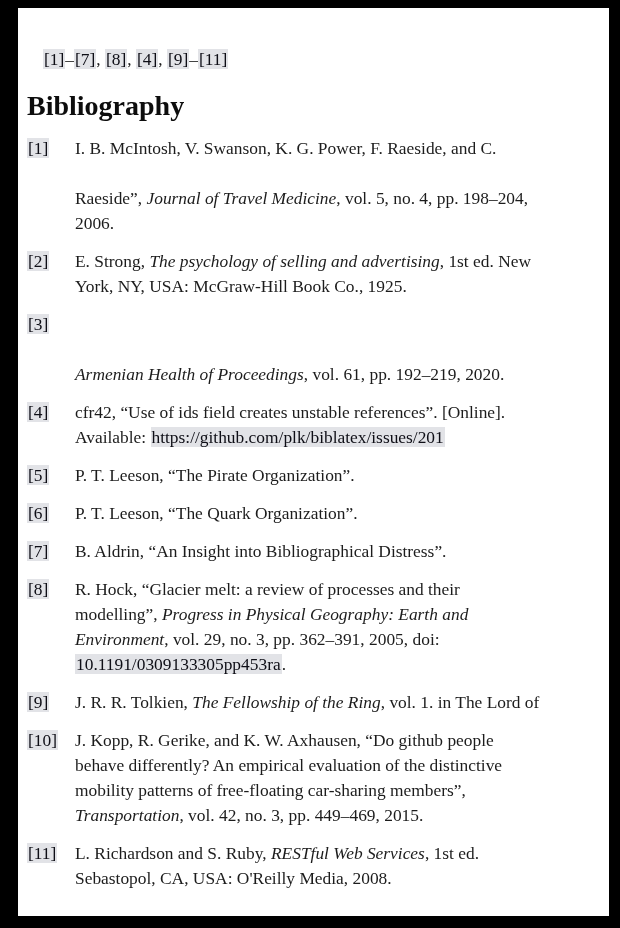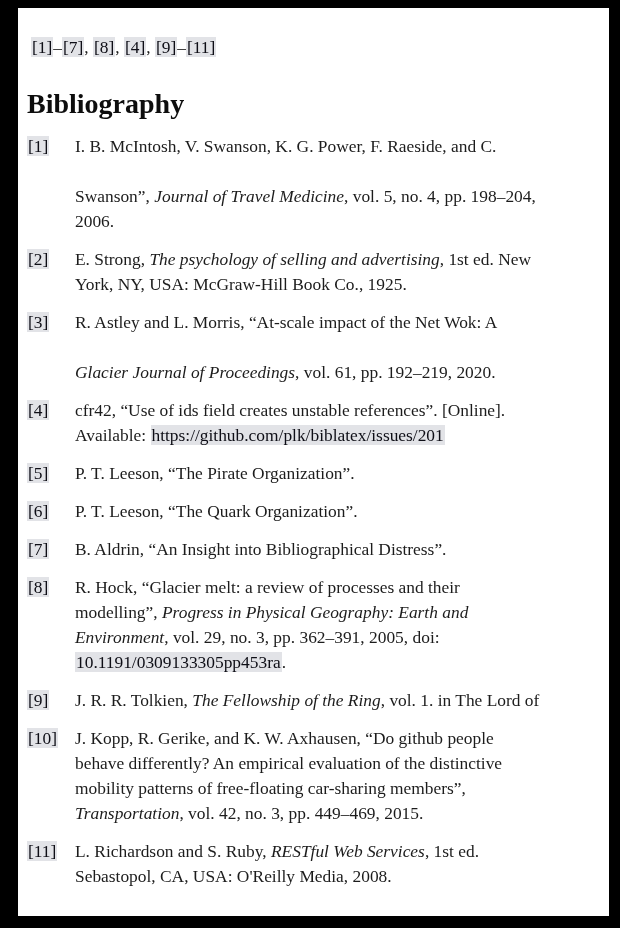--- a/index.html
+++ b/index.html
@@ -21,34 +21,34 @@
     position: absolute;
     left: 18px;
     top: 8px;
     width: 591px;
     height: 908px;
     background: #ffffff;
     box-sizing: border-box;
     padding: 23px 17px 0 9px;
   }
   .citeline {
-    margin: 4px;
+    margin: 16px;
     font-size: 17.4px;
     line-height: 25px;
     color: #1c1c1c;
     white-space: nowrap;
   }
   .lnk {
     background: #e2e3e7;
     color: #0e0e16;
     text-decoration: none;
     padding: 0 1px;
   }
   .title {
-    margin: 27px 0 13px 0;
+    margin: 17px 0 13px 0;
     font-size: 28px;
     line-height: 34px;
     font-weight: 700;
     color: #0d0d0d;
   }
   .reflist { margin: 0; }
   .ref {
     display: flex;
     margin: 0 0 13px 0;
     font-size: 17.4px;
@@ -65,29 +65,29 @@
 </head>
 <body>
 
 <div class="frame">
   <div class="page">
     <p class="citeline"><a class="lnk" href="#">[1]</a><span>–</span><a class="lnk" href="#">[7]</a><span>, </span><a class="lnk" href="#">[8]</a><span>, </span><a class="lnk" href="#">[4]</a><span>, </span><a class="lnk" href="#">[9]</a><span>–</span><a class="lnk" href="#">[11]</a></p>
     <h1 class="title">Bibliography</h1>
     <div class="reflist">
         <div class="ref">
           <span class="lab"><a class="lnk" href="#">[1]</a></span>
-          <div class="bod"><span>I. B. McIntosh, V. Swanson, K. G. Power, F. Raeside, and C.</span><br><br><span>Swanson”, </span><span class="it">Journal of Travel Medicine</span><span>, vol. 5, no. 4, pp. 198–204,</span><br><span>2006.</span></div>
+          <div class="bod"><span>I. B. McIntosh, V. Swanson, K. G. Power, F. Raeside, and C.</span><br><br><span>Raeside”, </span><span class="it">Journal of Travel Medicine</span><span>, vol. 5, no. 4, pp. 198–204,</span><br><span>2006.</span></div>
         </div>
         <div class="ref">
           <span class="lab"><a class="lnk" href="#">[2]</a></span>
           <div class="bod"><span>E. Strong, </span><span class="it">The psychology of selling and advertising</span><span>, 1st ed. New</span><br><span>York, NY, USA: McGraw-Hill Book Co., 1925.</span></div>
         </div>
         <div class="ref">
           <span class="lab"><a class="lnk" href="#">[3]</a></span>
-          <div class="bod"><span>R. Astley and L. Morris, “At-scale impact of the Net Wok: A</span><br><br><span class="it">Glacier Journal of Proceedings</span><span>, vol. 61, pp. 192–219, 2020.</span></div>
+          <div class="bod"><br><br><span class="it">Armenian Health of Proceedings</span><span>, vol. 61, pp. 192–219, 2020.</span></div>
         </div>
         <div class="ref">
           <span class="lab"><a class="lnk" href="#">[4]</a></span>
           <div class="bod"><span>cfr42, “Use of ids field creates unstable references”. [Online].</span><br><span>Available: </span><a class="lnk" href="#">https://github.com/plk/biblatex/issues/201</a></div>
         </div>
         <div class="ref">
           <span class="lab"><a class="lnk" href="#">[5]</a></span>
           <div class="bod"><span>P. T. Leeson, “The Pirate Organization”.</span></div>
         </div>
         <div class="ref">

